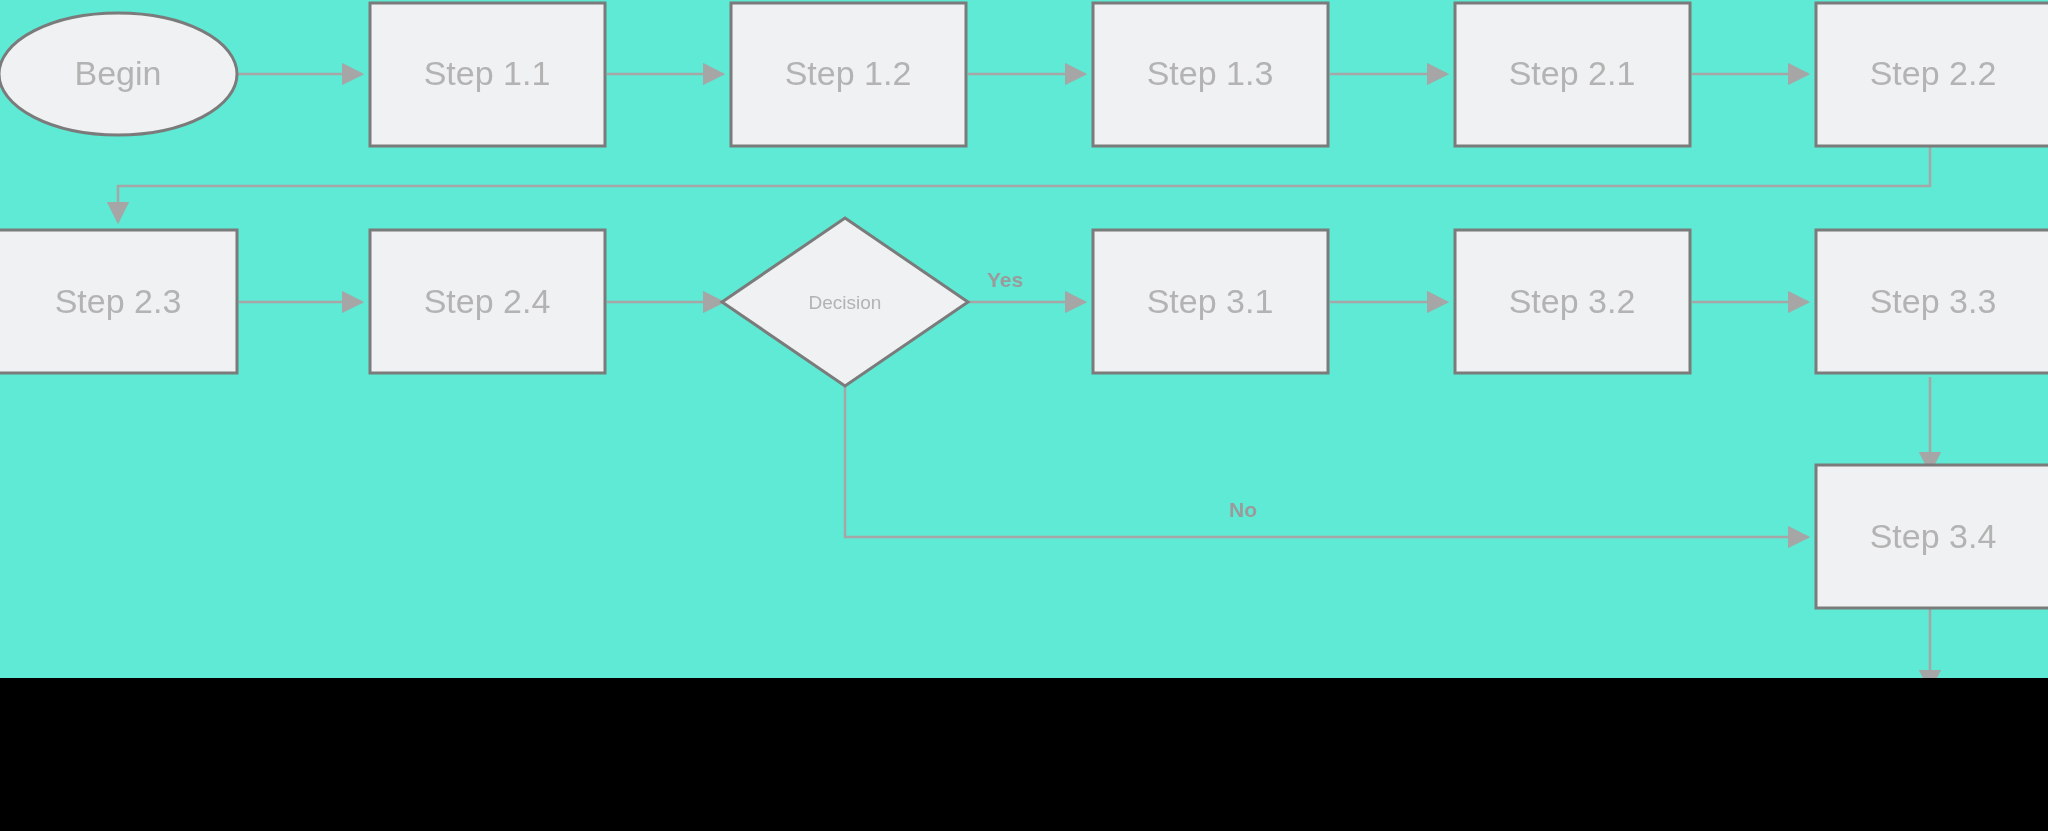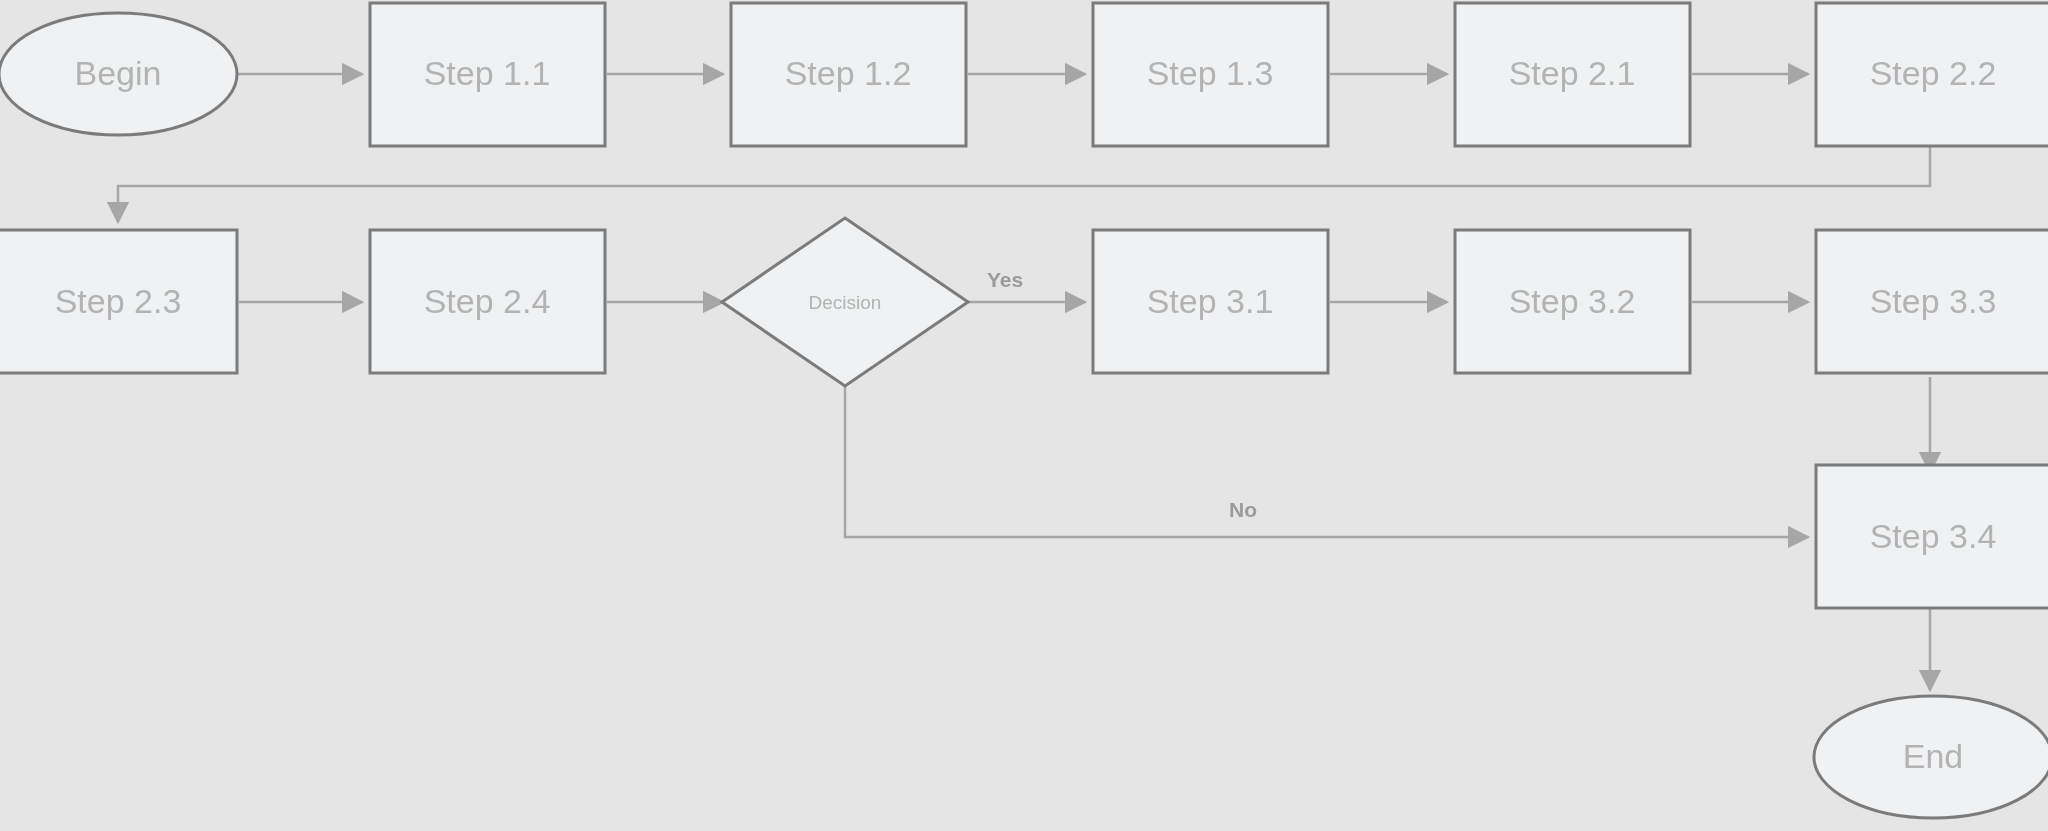--- a/index.html
+++ b/index.html
@@ -7,22 +7,22 @@
     margin: 0;
     padding: 0;
     background: #000000;
   }
   body {
     font-family: "Liberation Sans", sans-serif;
   }
   #canvas {
     position: relative;
     width: 2048px;
-    height: 831px;
-    background: #e5e5e5;
+    height: 678px;
+    background: #5eead4;
     overflow: hidden;
   }
   #diagram-svg {
     position: absolute;
     left: 0;
     top: 0;
     width: 2048px;
     height: 831px;
     display: block;
   }

